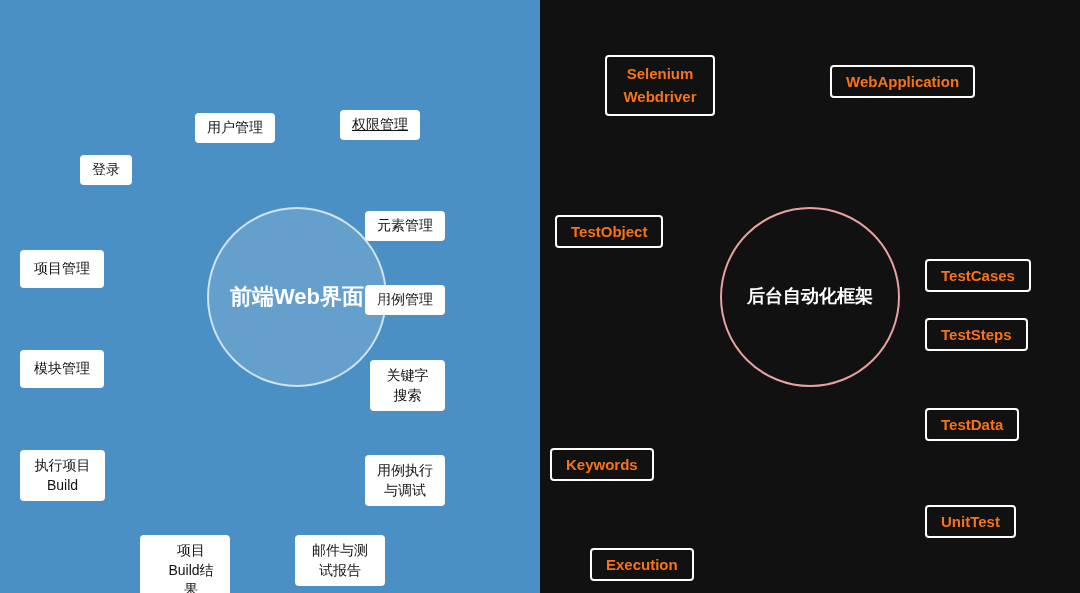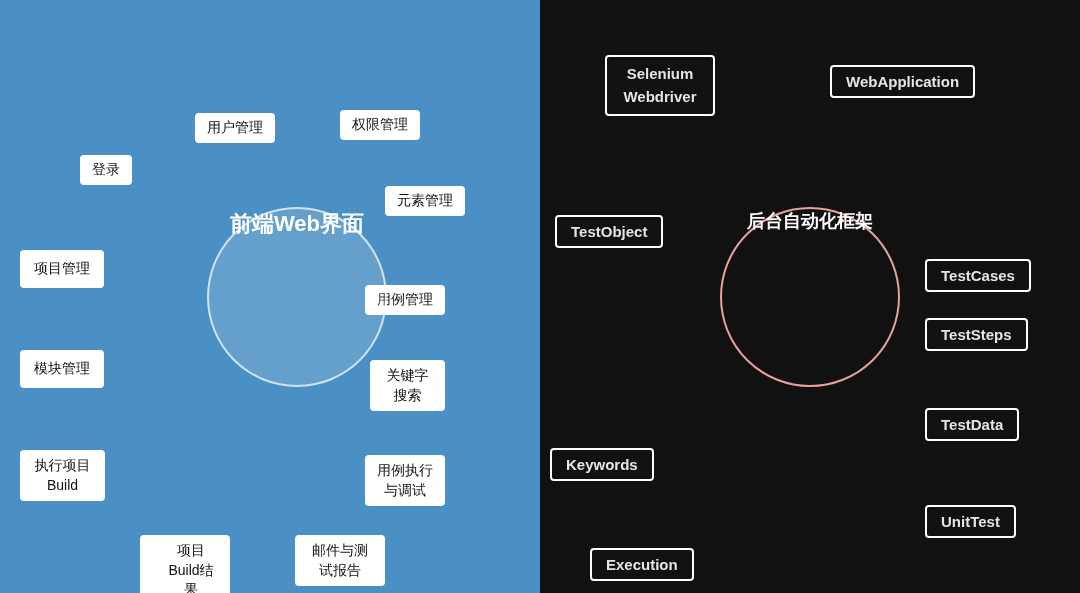--- a/index.html
+++ b/index.html
@@ -18,20 +18,21 @@
       height: 593px;
       background-color: #111111;
       position: relative;
       overflow: hidden;
     }
 
     .center-circle {
       position: absolute;
       border-radius: 50%;
       display: flex;
+      align-items: center;
       justify-content: center;
       text-align: center;
     }
 
     .left-circle {
       width: 180px;
       height: 180px;
       border: 2px solid rgba(255,255,255,0.7);
       background: rgba(255,255,255,0.15);
       top: 50%;
@@ -66,35 +67,35 @@
       white-space: nowrap;
     }
 
     .node-dark {
       position: absolute;
       background: #111;
       border: 2px solid white;
       border-radius: 4px;
       padding: 6px 14px;
       font-size: 14px;
-      color: #e5e5e5;
+      color: #f97316;
       text-align: center;
       white-space: nowrap;
       font-weight: bold;
     }
   </style>
 </head>
 <body>
 
 <div class="left-panel">
 
   <div class="node" style="top:80px;left:195px;margin-top:33px;">用户管理</div>
-  <div class="node" style="top:110px;left:340px;">权限管理</div>
+  <div class="node" style="top:110px;left:340px;text-decoration:underline;">权限管理</div>
   <div class="node" style="top:155px;left:80px;">登录</div>
-  <div class="node" style="top:186px;left:365px;margin-left:20px;">元素管理</div>
+  <div class="node" style="top:211px;left:365px;">元素管理</div>
   <div class="node" style="top:250px;left:20px;padding:10px 14px;">项目管理</div>
   <div class="node" style="top:285px;left:365px;">用例管理</div>
   <div class="node" style="top:350px;left:20px;padding:10px 14px;">模块管理</div>
   <div class="node" style="top:360px;left:370px;white-space:normal;width:75px;line-height:1.4;">关键字搜索</div>
   <div class="node" style="top:450px;left:20px;white-space:normal;width:85px;line-height:1.4;text-align:center;">执行项目<br>Build</div>
   <div class="node" style="top:455px;left:365px;white-space:normal;width:80px;line-height:1.4;text-align:center;">用例执行与调试</div>
   <div class="node" style="top:535px;left:140px;white-space:normal;width:90px;line-height:1.4;text-align:center;padding-left:24px;">项目Build结果</div>
   <div class="node" style="top:535px;left:295px;white-space:normal;width:90px;line-height:1.4;text-align:center;">邮件与测试报告</div>
 
   <div class="center-circle left-circle">

